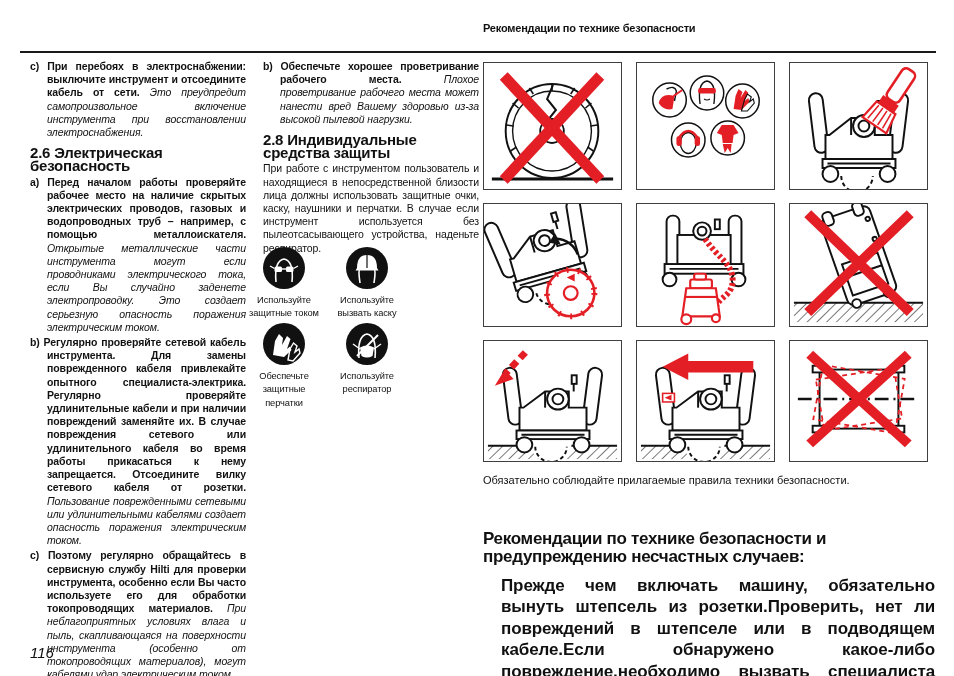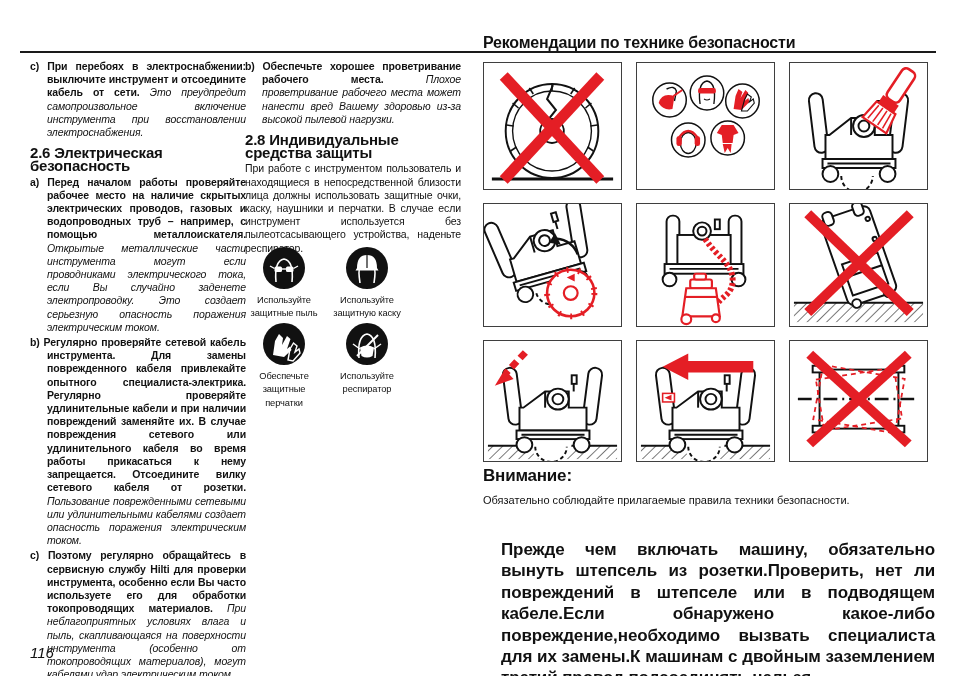--- a/index.html
+++ b/index.html
@@ -2,26 +2,26 @@
 <html><head>
 <meta charset="utf-8">
 <style>
   * { margin:0; padding:0; box-sizing:border-box; }
   html,body { background:#888; }
   .page {
     position:relative; width:954px; height:676px; background:#fff;
     font-family:"Liberation Sans","DejaVu Sans",sans-serif; color:#111;
     overflow:hidden; margin:0 auto;
   }
-  .hdr-title { position:absolute; left:483px; top:34px; font-size:16px; font-weight:bold; letter-spacing:-0.2px; }
+  .hdr-title { position:absolute; left:483px; top:22px; font-size:11px; font-weight:bold; letter-spacing:-0.2px; }
   .hdr-rule { position:absolute; left:20px; top:51px; width:916px; height:2.4px; background:#1a1a1a; }
 
   .col { position:absolute; top:60px; width:216px; font-size:10.5px; line-height:13.2px; text-align:justify; letter-spacing:-0.1px; }
   .col-left { left:30px; }
-  .col-mid  { left:245px; }
+  .col-mid  { left:263px; }
   .item { padding-left:17px; text-indent:-17px; margin-bottom:2px; }
   .plain { margin-bottom:2px; }
   .h2 { font-size:15px; font-weight:bold; margin:7px 0 3px 0; text-align:left; text-indent:0; letter-spacing:-0.2px; }
   .bold { font-weight:bold; }
   .ital { font-style:italic; }
   .ltr { font-weight:bold; }
 
   .ppe-grid { position:absolute; display:grid; grid-template-columns:83px 83px 66px; }
   .ppe-row1 { left:249px; top:246px; }
   .ppe-row2 { left:249px; top:322px; }
@@ -117,30 +117,30 @@
     <div class="ppe-cell">
       <svg class="ppe-badge" viewBox="0 0 44 44">
         <circle cx="22" cy="22" r="21" fill="#111"></circle>
         <path d="M14,36 Q12,15 22,13 Q32,15 30,36" fill="none" stroke="#fff" stroke-width="1.6"></path>
         <rect x="12.5" y="20.5" width="7.5" height="5.5" rx="1.5" fill="#fff"></rect>
         <rect x="24" y="20.5" width="7.5" height="5.5" rx="1.5" fill="#fff"></rect>
         <line x1="20" y1="23" x2="24" y2="23" stroke="#fff" stroke-width="1.4"></line>
         <line x1="12.5" y1="22.5" x2="8" y2="20" stroke="#fff" stroke-width="1.4"></line>
         <line x1="31.5" y1="22.5" x2="36" y2="20" stroke="#fff" stroke-width="1.4"></line>
       </svg>
-      <div class="ppe-cap">Используйте защитные пыль</div>
+      <div class="ppe-cap">Используйте защитные током</div>
     </div>
     <div class="ppe-cell">
       <svg class="ppe-badge" viewBox="0 0 44 44">
         <circle cx="22" cy="22" r="21" fill="#111"></circle>
         <path d="M15,37 Q13,24 15,22 L29,22 Q31,24 29,37" fill="none" stroke="#fff" stroke-width="1.6"></path>
         <path d="M12,22 Q12,9 22,9 Q32,9 32,22 L33.5,24.5 L10.5,24.5 Z" fill="#fff"></path>
         <line x1="22" y1="9" x2="22" y2="22" stroke="#111" stroke-width="1.2"></line>
       </svg>
-      <div class="ppe-cap">Используйте защитную каску</div>
+      <div class="ppe-cap">Используйте вызвать каску</div>
     </div>
   </div>
   <div class="ppe-grid ppe-row2">
     <div class="ppe-cell">
       <svg class="ppe-badge" viewBox="0 0 44 44">
         <circle cx="22" cy="22" r="21" fill="#111"></circle>
         <polygon points="11,33 13,19 17,12 21,16 20,23 25,14 28.5,17 25,27 28,24.5 29.5,28 22,35" fill="#fff"></polygon>
         <polygon points="26,38 28,27 31.5,21 35,24 33,30 37,27 38,31 31,39" fill="none" stroke="#fff" stroke-width="1.4"></polygon>
       </svg>
       <div class="ppe-cap">Обеспечьте защитные перчатки</div>
@@ -337,25 +337,25 @@
         </g>
         <g stroke="#e41e25" stroke-width="10">
           <line x1="20" y1="14" x2="120" y2="108"></line>
             <line x1="120" y1="14" x2="20" y2="108"></line>
         </g>
       </svg>
     </div>
   </div>
 
   <div class="attention">
-    <div class="attn-title">Внимание:</div>
     <div class="attn-body">Обязательно соблюдайте прилагаемые правила техники безопасности.</div>
   </div>
 
   <div class="recs">
+    <div class="recs-title">Рекомендации по технике безопасности и предупреждению несчастных случаев:</div>
     <div class="recs-body">Прежде чем включать машину, обязательно вынуть штепсель из розетки.Проверить, нет ли повреждений в штепселе или в подводящем кабеле.Если обнаружено какое-либо повреждение,необходимо вызвать специалиста для их замены.К машинам с двойным заземлением третий провод подсоединять нельзя.</div>
     <div class="recs-bullet">
       <span class="mark">●</span>
       <span>Штепсель в розетку можно вставлять только тогда, когда машина отключена от сети.</span>
     </div>
   </div>
 
   <div class="pageno">116</div>
 </div>
 

